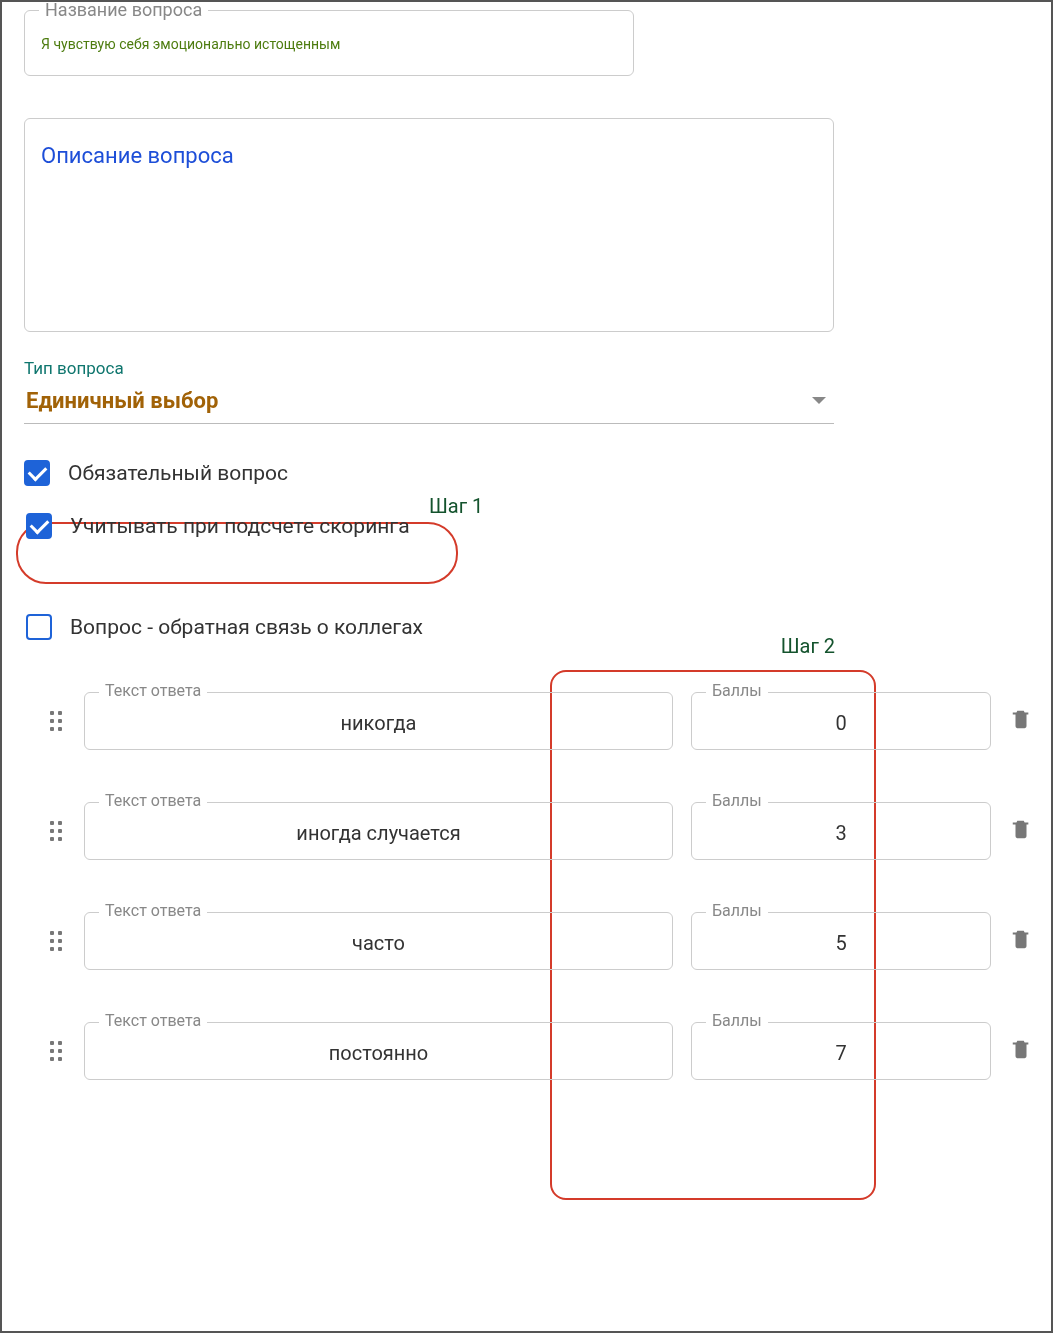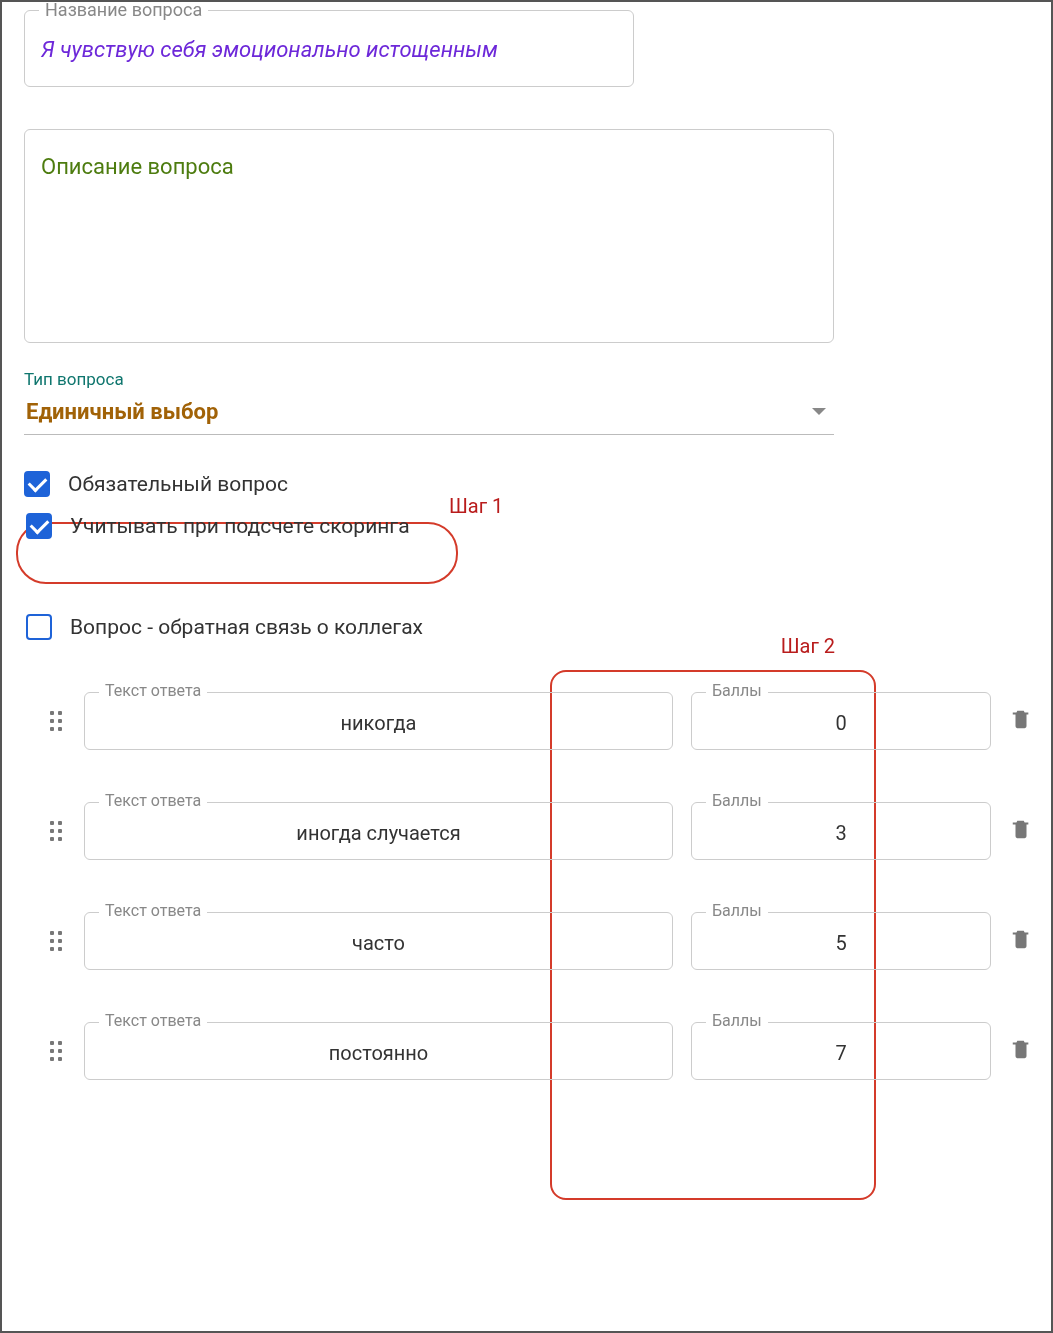--- a/index.html
+++ b/index.html
@@ -28,39 +28,38 @@
   .field-box .float-label {
     position: absolute;
     top: -12px;
     left: 14px;
     background: #fff;
     padding: 0 6px;
     font-size: 18px;
     color: #888;
   }
   .field-box .value {
-    font-size: 22px;
-    color: #6d28d9;
+    font-size: 14px;
+    color: #4d7c0f;
     line-height: 1.4;
-    font-style: italic;
   }
   .field-box.title-box {
     width: 610px;
     padding-top: 24px;
     padding-bottom: 20px;
   }
   .field-box.desc-box {
     width: 810px;
     height: 214px;
     margin-top: 42px;
     padding-top: 24px;
   }
   .field-box.desc-box .placeholder {
     font-size: 22px;
-    color: #4d7c0f;
+    color: #1d4ed8;
   }
 
   .type-block {
     margin-top: 26px;
     width: 810px;
   }
   .type-label {
     font-size: 17px;
     color: #0f766e;
     margin-bottom: 4px;
@@ -113,23 +112,22 @@
     border: solid #fff;
     border-width: 0 3px 3px 0;
     transform: rotate(45deg);
   }
   .check-label {
     font-size: 21px;
     color: #333;
   }
 
   .step-label {
-    color: #b91c1c;
+    color: #14532d;
     font-size: 20px;
-    margin-left: 20px;
   }
   .step1-label {
     position: absolute;
     left: 427px;
     top: 492px;
   }
   .step1-ring {
     position: absolute;
     left: 14px;
     top: 520px;

